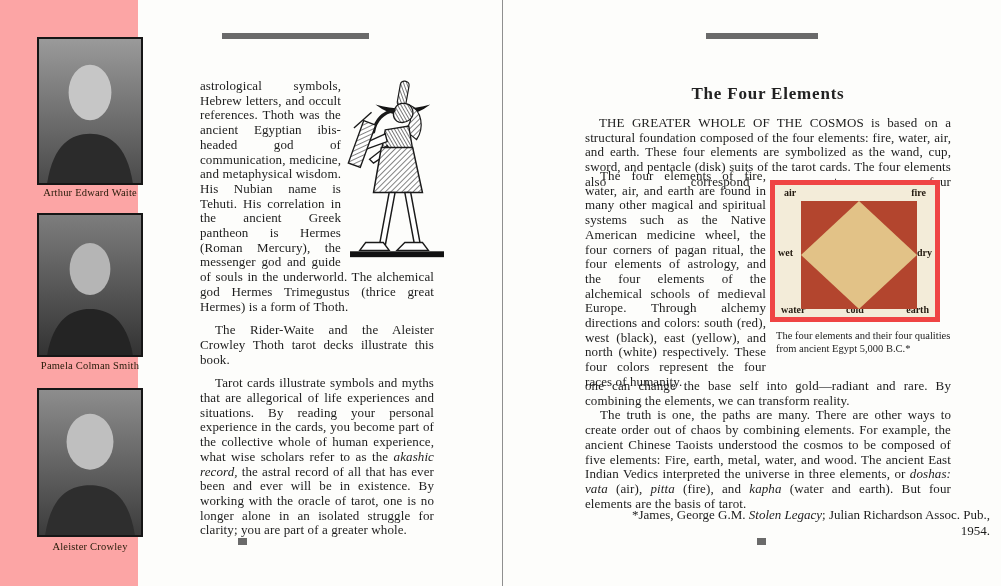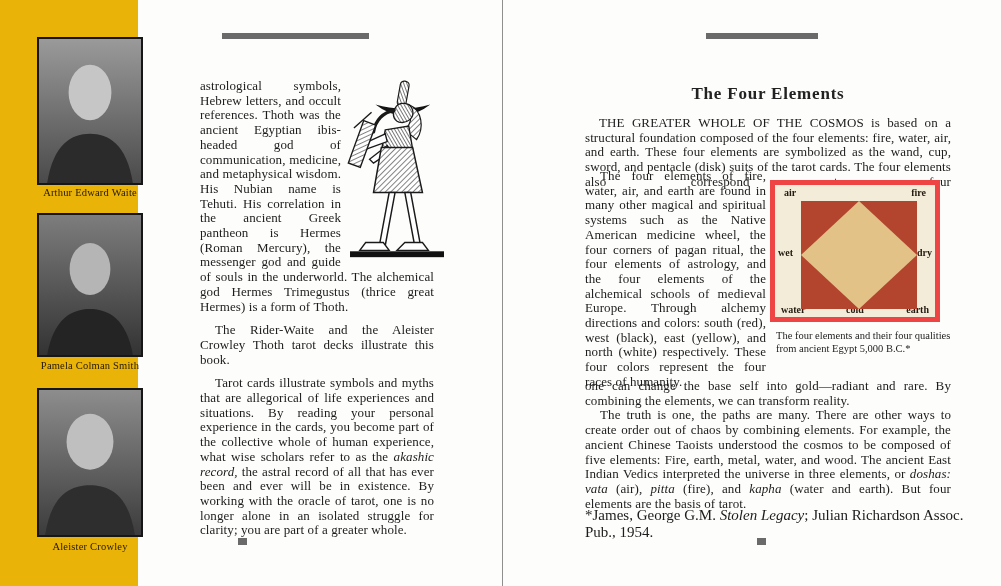--- a/index.html
+++ b/index.html
@@ -1,21 +1,21 @@
 <!DOCTYPE html>
 <html><head>
 <meta charset="utf-8">
 <style>
   html,body{margin:0;padding:0;background:#ffffff;}
   .canvas{
     position:relative;width:1001px;height:586px;background:#fdfdfb;overflow:hidden;
     font-family:"Liberation Serif", serif;color:#1c1c1c;
   }
   
-  .sidebar{position:absolute;left:0;top:0;width:138px;height:586px;background:#eab308;}
+  .sidebar{position:absolute;left:0;top:0;width:138px;height:586px;background:#fca5a5;}
   .portrait{position:absolute;left:37px;width:106px;border:2px solid #161616;box-sizing:border-box;overflow:hidden;background:#555;}
   .portrait svg{display:block;width:100%;height:100%;}
   .portrait-label{position:absolute;left:10px;width:160px;text-align:center;font-size:10.5px;color:#241a08;letter-spacing:.2px;}
   
   .gutter{position:absolute;left:502px;top:0;width:1px;height:586px;background:#8f8f8f;}
   
   .orn-bar{position:absolute;top:33px;height:6px;background:#6a6a6a;}
   .orn-bar.left{left:222px;width:147px;}
   .orn-bar.right{left:706px;width:112px;}
   .end-marker{position:absolute;top:538px;width:9px;height:7px;background:#6a6a6a;}
@@ -28,21 +28,21 @@
   .left-text{position:absolute;left:200px;top:79px;width:234px;}
   .left-text .para + .para{margin-top:9px;}
   .fig-float{float:right;width:100px;height:186px;margin:0 -13px 2px 6px;}
   .fig-float svg{display:block;width:100%;height:100%;}
   
   .chapter-title{position:absolute;left:585px;top:84px;width:366px;text-align:center;
     font-size:17px;font-weight:bold;letter-spacing:.8px;color:#222;}
   .p1-full{position:absolute;left:585px;top:108px;width:366px;margin-top:8px;}
   .narrow-col{position:absolute;left:585px;top:169px;width:181px;}
   .lower-full{position:absolute;left:585px;top:379px;width:366px;}
-  .footnote{position:absolute;left:585px;top:507px;width:380px;font-size:15px;color:#1c1c1c;}
+  .footnote{position:absolute;left:610px;top:507px;width:380px;font-size:13px;color:#1c1c1c;text-align:right;}
   
   .diagram-box{position:absolute;left:770px;top:180px;width:170px;height:142px;background:#f3ecd9;
     border:5px solid #ef4444;box-sizing:border-box;}
   .red-square{position:absolute;left:26px;top:16px;width:116px;height:108px;background:#b3452e;}
   .red-square svg{display:block;width:100%;height:100%;}
   .dlabel{position:absolute;font-size:10px;font-weight:bold;color:#231a10;white-space:nowrap;}
   .dl-tl{left:9px;top:2px;}   .dl-tc{left:50%;top:17px;transform:translateX(-50%);margin-top:14px;}   .dl-tr{right:9px;top:2px;}
   .dl-ml{left:3px;top:62px;}  .dl-mr{right:3px;top:62px;}
   .dl-bl{left:6px;bottom:2px;}.dl-bc{left:50%;bottom:2px;transform:translateX(-50%);}.dl-br{right:6px;bottom:2px;}
   .diagram-caption{position:absolute;left:776px;top:330px;width:180px;font-size:10.5px;line-height:12.5px;color:#1c1c1c;}

